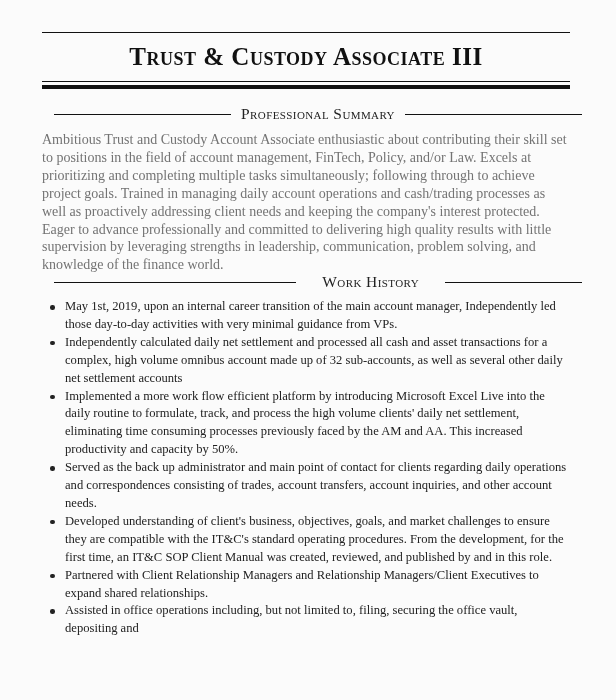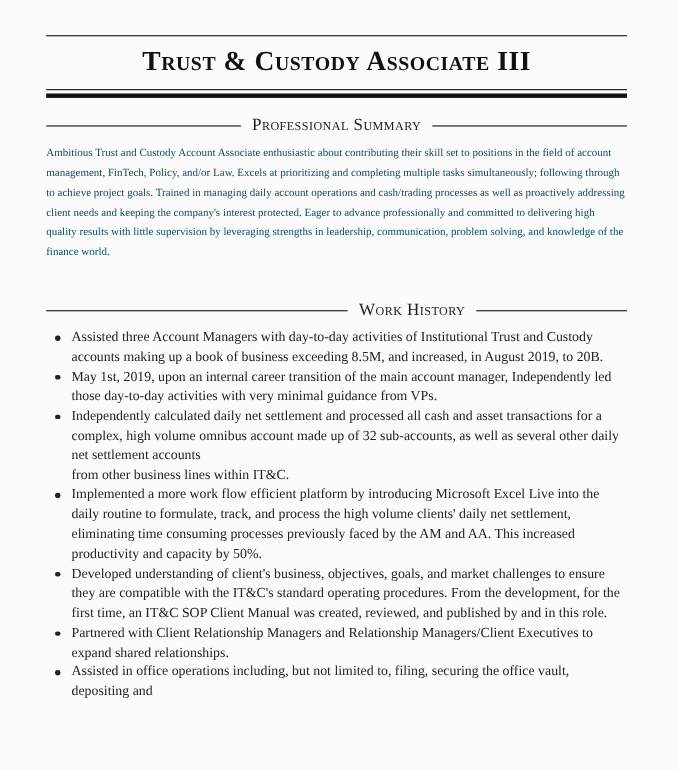--- a/index.html
+++ b/index.html
@@ -52,52 +52,52 @@
     .rule-double-thick {
       position: absolute;
       top: 85px;
       left: 0;
       width: 528px;
       height: 4px;
       background: #111;
     }
     .section-head {
       position: absolute;
-      left: 0;
+      left: 12px;
       width: 528px;
       display: flex;
       align-items: center;
       height: 18px;
     }
     .section-head .line {
       flex: 1;
       height: 0;
       border-top: 1.2px solid #111;
     }
     .section-head .label {
       padding: 0 10px;
       font-size: 15.5px;
       font-variant: small-caps;
       letter-spacing: 0.4px;
       color: #222;
       line-height: 18px;
     }
     .sec-summary { top: 105px; }
-    .sec-work { top: 273px; }
+    .sec-work { top: 273px; gap: 16px; }
     .sec-work .line.right { flex: 0 0 137px; }
     .sec-work .line.left { flex: 1; }
 
     .para {
       position: absolute;
       left: 0;
       top: 131px;
       width: 528px;
-      font-size: 10px;
+      font-size: 14px;
       line-height: 17.9px;
-      color: #0c4a6e;
+      color: #737373;
     }
     .job {
       position: absolute;
       left: 0;
       top: 298px;
       width: 528px;
       font-size: 12.6px;
       line-height: 17.9px;
       color: #222;
     }
@@ -146,23 +146,23 @@
   <div class="para">Ambitious Trust and Custody Account Associate enthusiastic about contributing their skill set to positions in the field of account management, FinTech, Policy, and/or Law. Excels at prioritizing and completing multiple tasks simultaneously; following through to achieve project goals. Trained in managing daily account operations and cash/trading processes as well as proactively addressing client needs and keeping the company's interest protected. Eager to advance professionally and committed to delivering high quality results with little supervision by leveraging strengths in leadership, communication, problem solving, and knowledge of the finance world.</div>
 
   <div class="section-head sec-work">
     <div class="line left"></div>
     <div class="label">Work History</div>
     <div class="line right"></div>
   </div>
 
   <div class="job">
     <ul class="bullets">
-      <li><span>Assisted three Account Managers with day-to-day activities of Institutional Trust and Custody accounts making up a book of business exceeding 8.5M, and increased, in August 2019, to 20B.</span></li>
       <li><span>May 1st, 2019, upon an internal career transition of the main account manager, Independently led those day-to-day activities with very minimal guidance from VPs.</span></li>
-      <li><span>Independently calculated daily net settlement and processed all cash and asset transactions for a complex, high volume omnibus account made up of 32 sub-accounts, as well as several other daily net settlement accounts</span><span class="sub">from other business lines within IT&amp;C.</span></li>
+      <li><span>Independently calculated daily net settlement and processed all cash and asset transactions for a complex, high volume omnibus account made up of 32 sub-accounts, as well as several other daily net settlement accounts</span></li>
       <li><span>Implemented a more work flow efficient platform by introducing Microsoft Excel Live into the daily routine to formulate, track, and process the high volume clients' daily net settlement, eliminating time consuming processes previously faced by the AM and AA. This increased productivity and capacity by 50%.</span></li>
+      <li><span>Served as the back up administrator and main point of contact for clients regarding daily operations and correspondences consisting of trades, account transfers, account inquiries, and other account needs.</span></li>
       <li><span>Developed understanding of client's business, objectives, goals, and market challenges to ensure they are compatible with the IT&amp;C's standard operating procedures. From the development, for the first time, an IT&amp;C SOP Client Manual was created, reviewed, and published by and in this role.</span></li>
       <li><span>Partnered with Client Relationship Managers and Relationship Managers/Client Executives to expand shared relationships.</span></li>
       <li><span>Assisted in office operations including, but not limited to, filing, securing the office vault, depositing and</span></li>
     </ul>
   </div>
 
 </div>
 
 </body></html>

